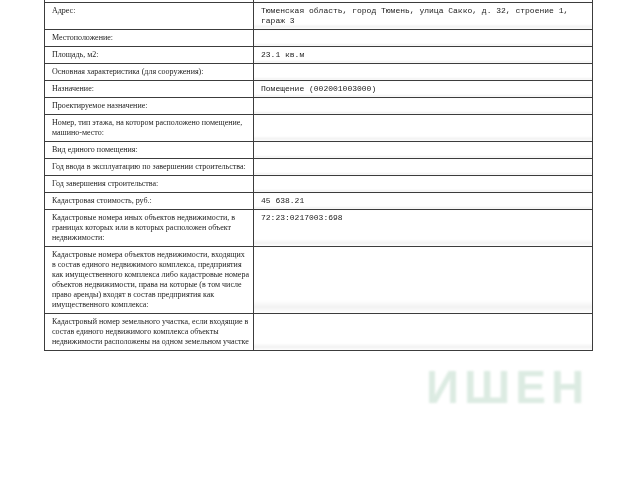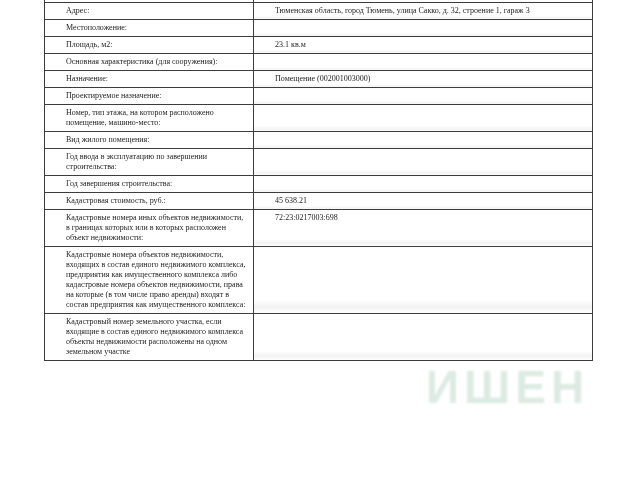--- a/index.html
+++ b/index.html
@@ -34,34 +34,35 @@
     left: 44px;
     top: -2px;
     z-index: 1;
     width: 546px;
     border-collapse: collapse;
     table-layout: fixed;
   }
   .scan-table td {
     border: 1px solid #3c3c3c;
     vertical-align: top;
-    padding: 3px 4px 3px 21px;
+    padding: 3px 4px 3px 7px;
     font-size: 8px;
     line-height: 10px;
     color: #1c1c1c;
     background: transparent;
     word-wrap: break-word;
   }
   .scan-table td.label {
     width: 208px;
   }
   .scan-table td.value {
     width: 338px;
     
     background: linear-gradient(to bottom, rgba(0,0,0,0) 80%, rgba(0,0,0,0.05) 90%, rgba(0,0,0,0) 100%);
+    font-family: Liberation Mono, monospace;
   }
   
   .scan-table tr.sliver td {
     height: 3px;
     padding: 0;
   }
 </style>
 </head>
 <body>
 
@@ -95,21 +96,21 @@
       </tr>
       <tr>
         <td class="label">Проектируемое назначение:</td>
         <td class="value"></td>
       </tr>
       <tr>
         <td class="label">Номер, тип этажа, на котором расположено помещение, машино-место:</td>
         <td class="value"></td>
       </tr>
       <tr>
-        <td class="label">Вид жилого помещения:</td>
+        <td class="label">Вид единого помещения:</td>
         <td class="value"></td>
       </tr>
       <tr>
         <td class="label">Год ввода в эксплуатацию по завершении строительства:</td>
         <td class="value"></td>
       </tr>
       <tr>
         <td class="label">Год завершения строительства:</td>
         <td class="value"></td>
       </tr>

